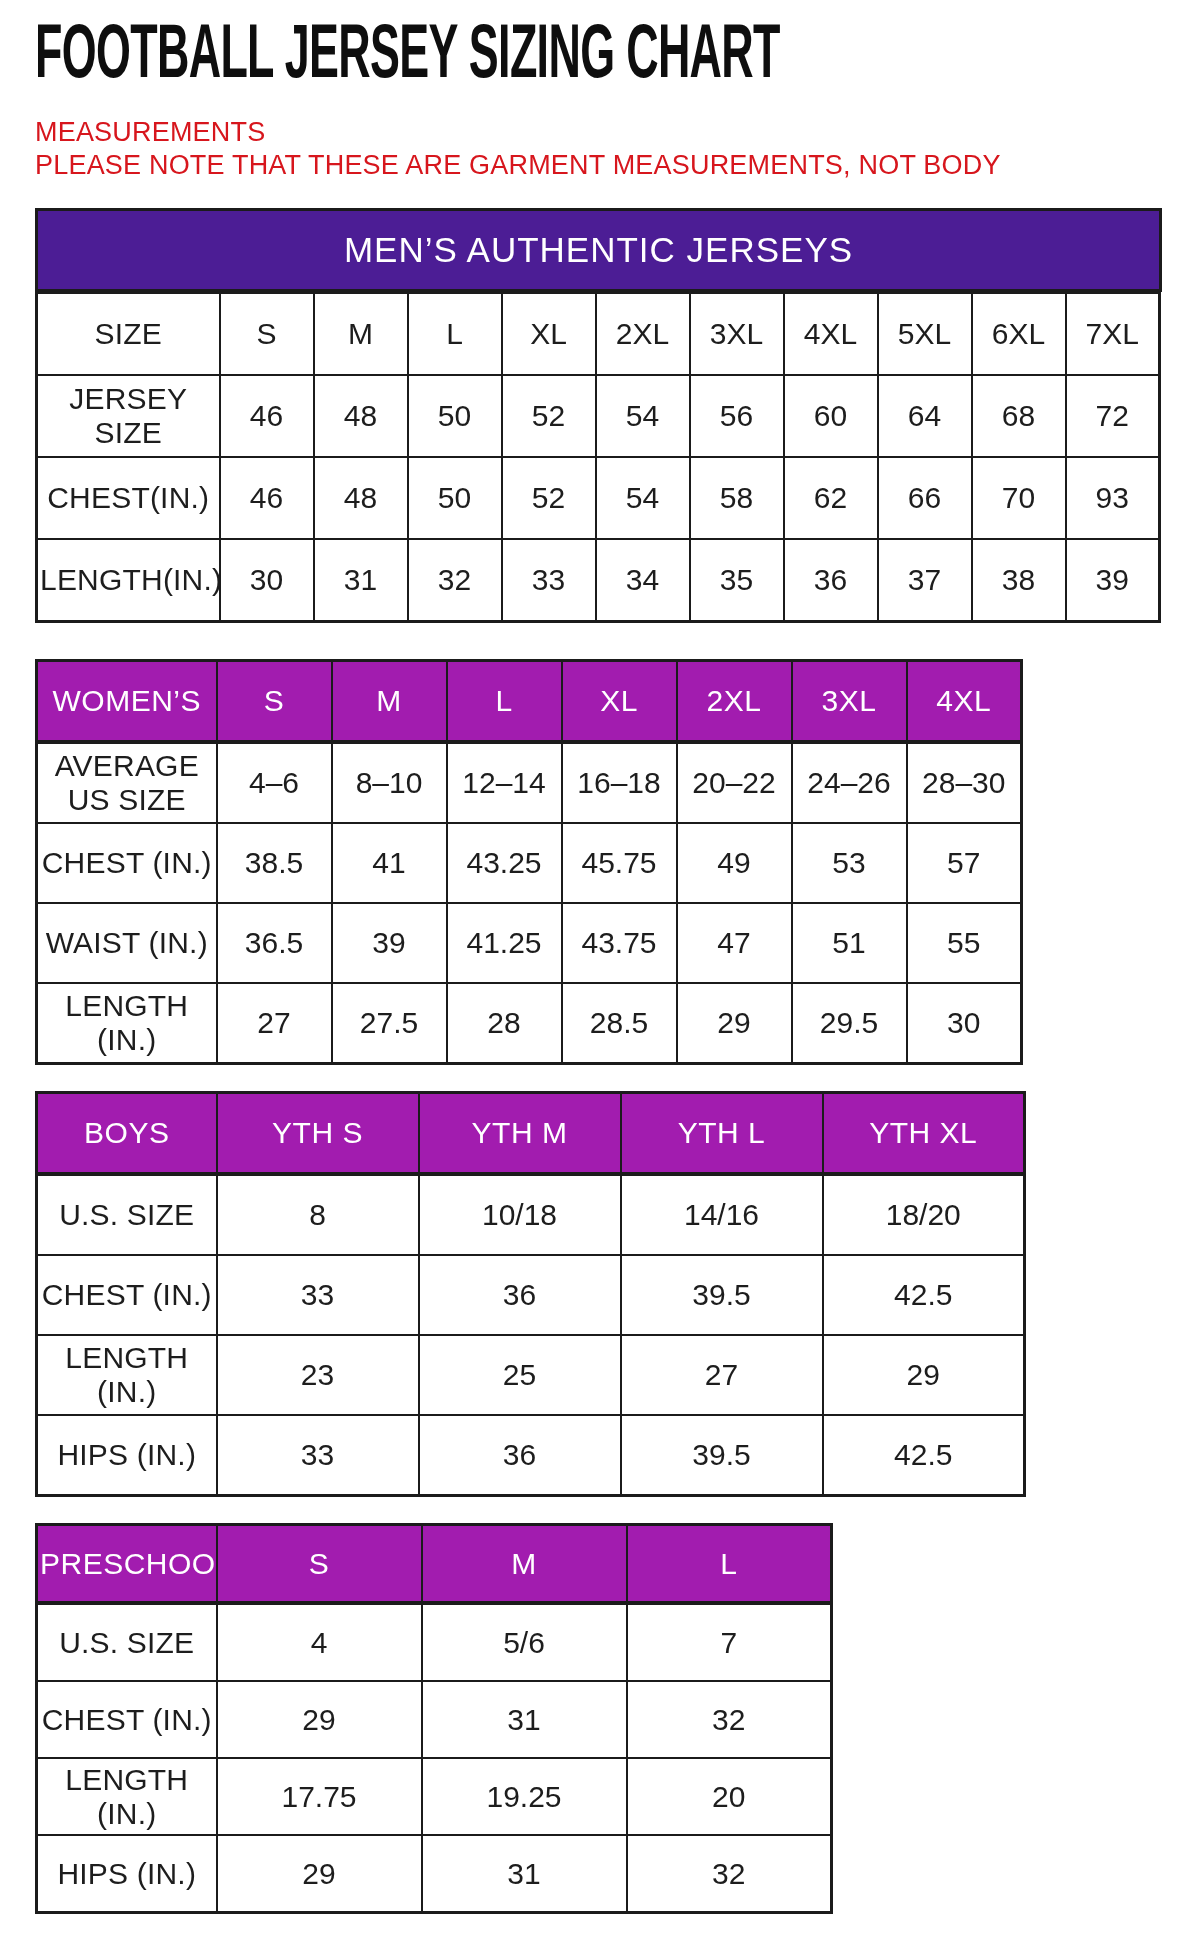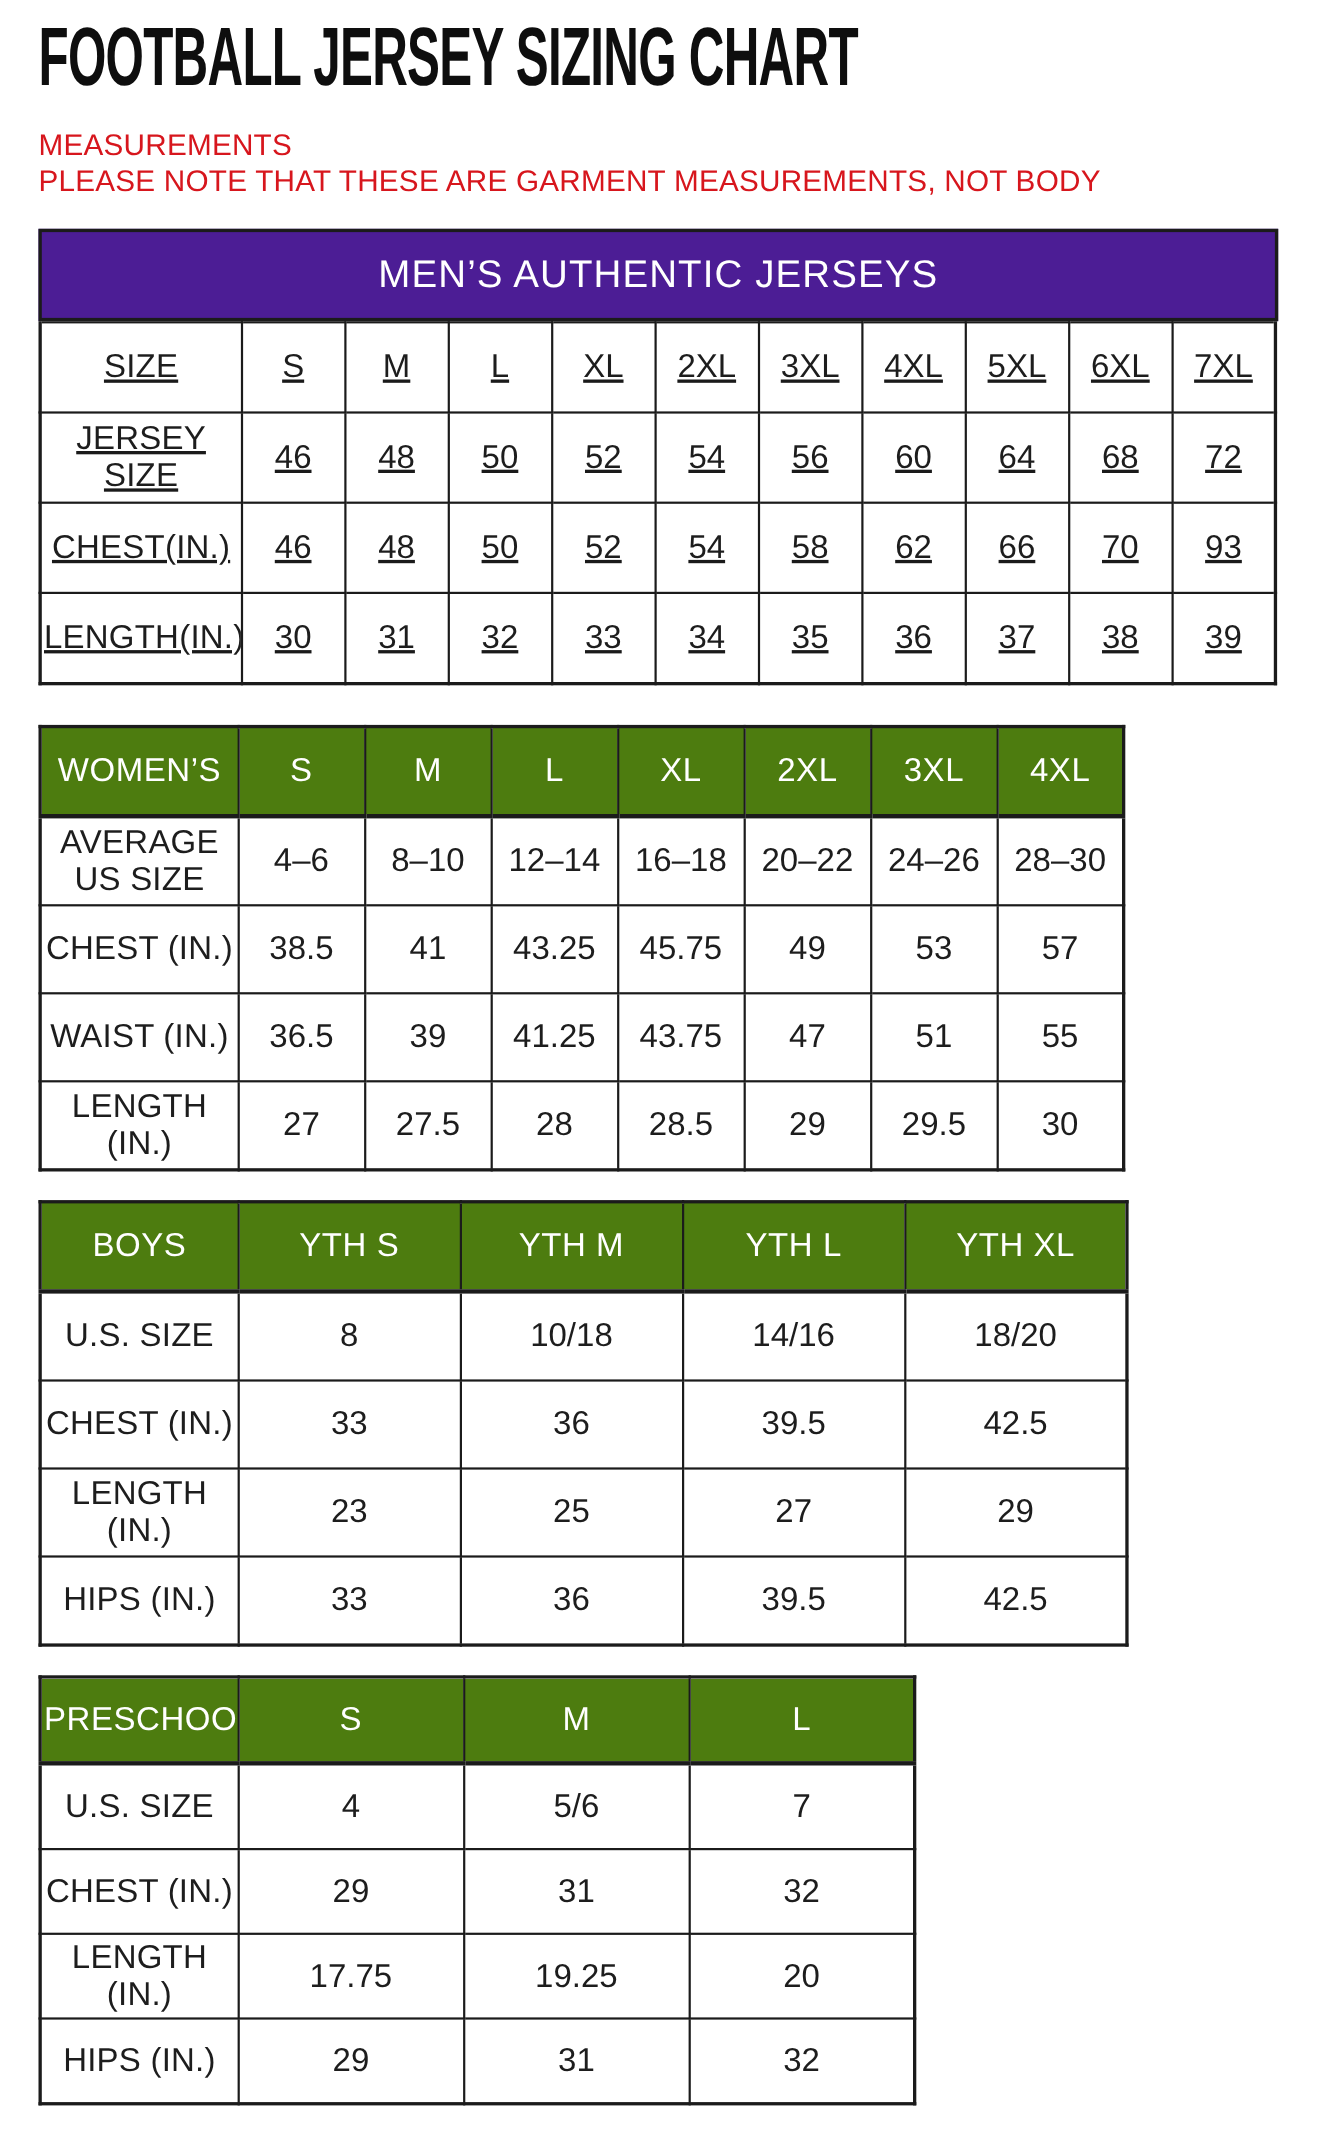--- a/index.html
+++ b/index.html
@@ -65,30 +65,30 @@
     padding: 0 2px;
     overflow: hidden;
   }
   table.size { border: 3px solid #1b1b1b; }
   td.lbl {
     font-size: 28px;
     letter-spacing: 0.2px;
     white-space: pre-line;
   }
   tr.gray-row td {
-    background: #4d7c0f;
+    background: #a21caf;
     color: #ffffff;
     font-size: 30px;
     height: 76px;
     border-bottom: 4px solid #1b1b1b;
     letter-spacing: 0.5px;
   }
 
   
-  table.mens { width: 908px; border-top: 0; text-decoration: underline; }
+  table.mens { width: 908px; border-top: 0; }
   table.mens td { height: 80px; }
 
   
   table.womens, table.boys { width: 988px; margin-top: 36px; }
   table.womens td, table.boys td { height: 78px; }
   table.boys { margin-top: 26px; }
 
   
   table.preschool { width: 796px; margin-top: 26px; }
   table.preschool td { height: 75px; }

